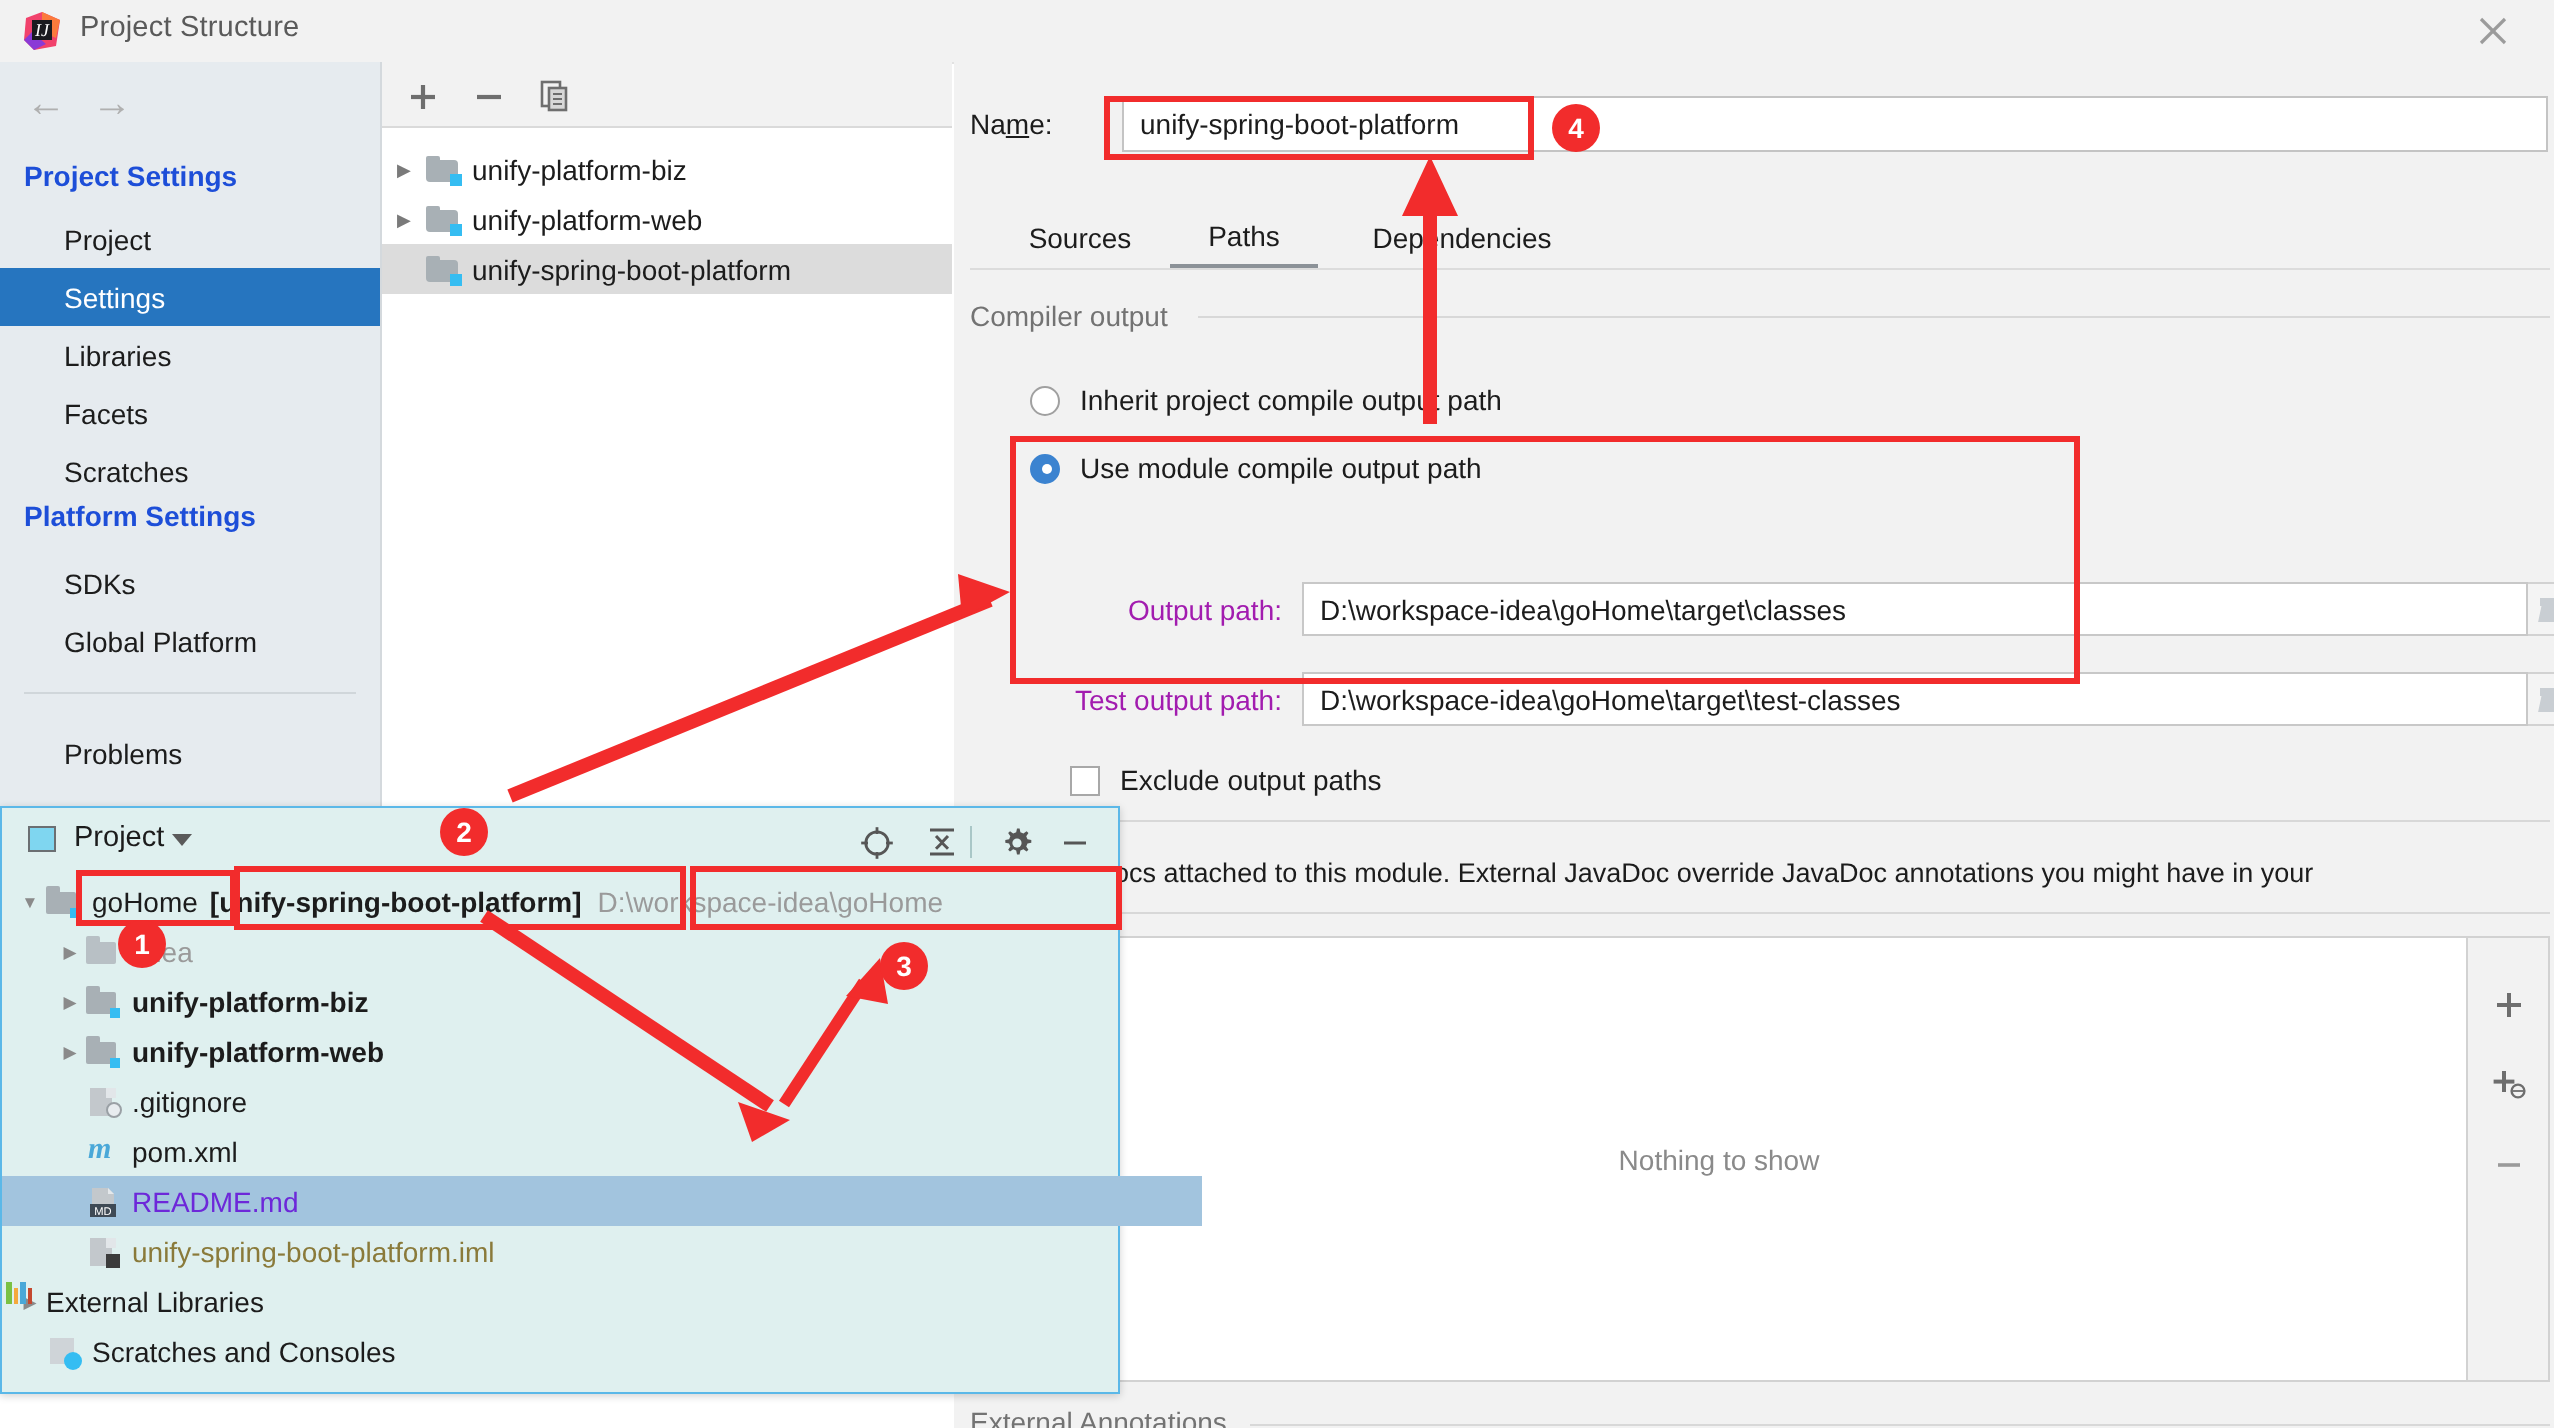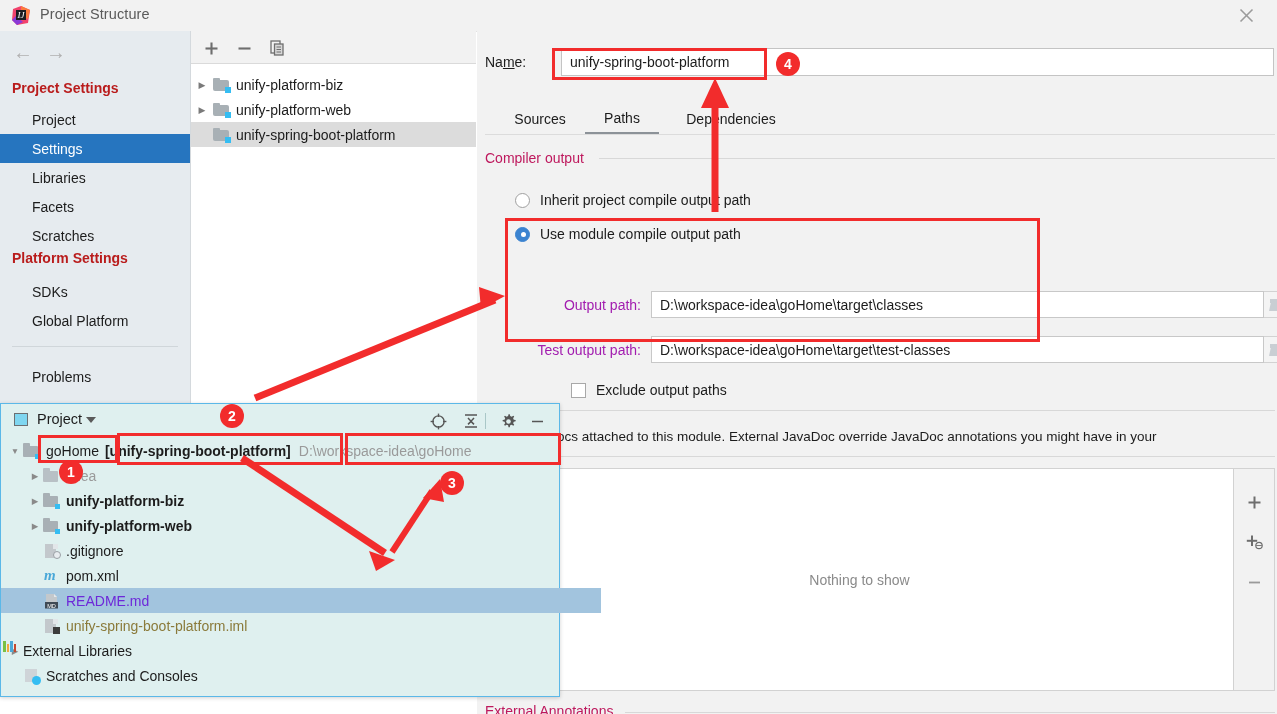--- a/index.html
+++ b/index.html
@@ -51,21 +51,21 @@
   }
   .nav-arrows { position: absolute; left: 10px; top: 10px; width: 70px; height: 24px; }
   .nav-arrow {
     position: absolute; top: 0; width: 26px; height: 24px;
     color: #b0b0b0; font-size: 20px; line-height: 22px; text-align: center;
   }
   .nav-back { left: 0; }
   .nav-fwd { left: 33px; }
 
   .sb-group {
-    position: absolute; left: 12px; font-weight: bold; font-size: 14px; color: #b91c1c;
+    position: absolute; left: 12px; font-weight: bold; font-size: 14px; color: #1d4ed8;
   }
   .sb-item {
     position: absolute; left: 0; width: 190px; height: 29px;
     display: flex; align-items: center;
     padding-left: 32px; box-sizing: border-box;
     font-size: 14px; color: #1c1c1c;
   }
   .sb-item.selected {
     background: #2675bf; color: #ffffff;
   }
@@ -138,21 +138,21 @@
     position: absolute; top: 0; height: 31px;
     display: flex; align-items: center; justify-content: center;
     font-size: 14px; color: #1c1c1c; box-sizing: border-box;
   }
   .tab.active { border-bottom: 2px solid #8c9298; font-weight: normal; }
   .tabs-underline {
     position: absolute; left: 0; top: 31px; width: 790px; height: 1px; background: #dcdcdc;
   }
 
   .section-title {
-    position: absolute; font-size: 14px; color: #be185d; background: #f2f2f2;
+    position: absolute; font-size: 14px; color: #737373; background: #f2f2f2;
     padding-right: 8px;
   }
   .section-rule {
     position: absolute; height: 1px; background: #d8d8d8;
   }
 
   .radio-row { position: absolute; display: flex; align-items: center; }
   .radio {
     width: 15px; height: 15px; border-radius: 50%;
     border: 1px solid #a0a0a0; background: #fff;
@@ -481,21 +481,21 @@
         <span>D:\workspace-idea\goHome\target\test-classes</span>
       </span>
       <span class="browse-btn">
         <span class="folder-browse">
           <span class="fb-t"></span>
             <span class="fb-b"></span>
         </span>
       </span>
     </div>
 
-    <div class="checkbox-row" style="left:58px; top:351px;margin-left:36px;">
+    <div class="checkbox-row" style="left:58px; top:351px;">
       <span class="checkbox"></span>
       <span class="radio-label">Exclude output paths</span>
     </div>
 
     <div class="section-rule" style="left:8px; top:379px; width:790px;"></div>
     <div class="javadoc-text" style="left:8px; top:398px;">ernal JavaDocs attached to this module. External JavaDoc override JavaDoc annotations you might have in your</div>
     <div class="section-rule" style="left:8px; top:425px; width:790px;"></div>
 
     <div class="javadoc-list" style="left:8px; top:437px; width:749px; height:223px;">
       <span>Nothing to show</span>

